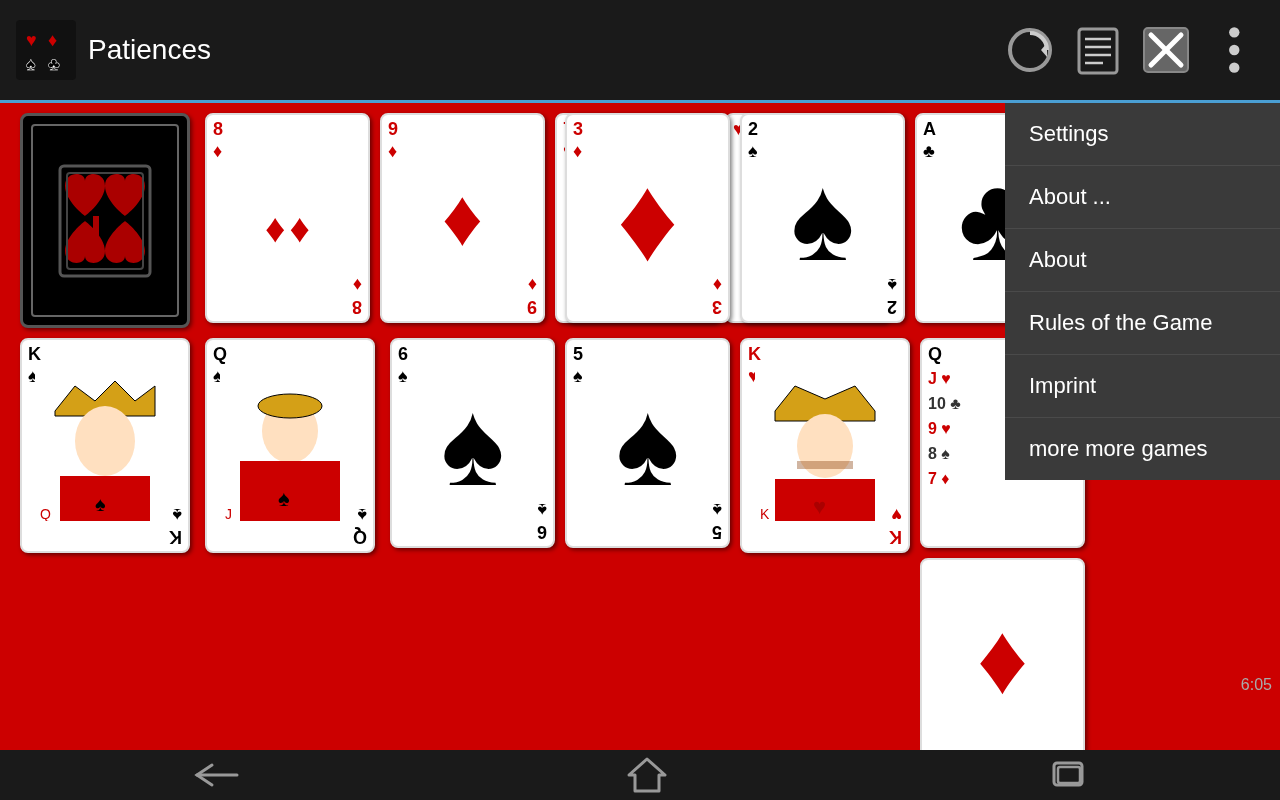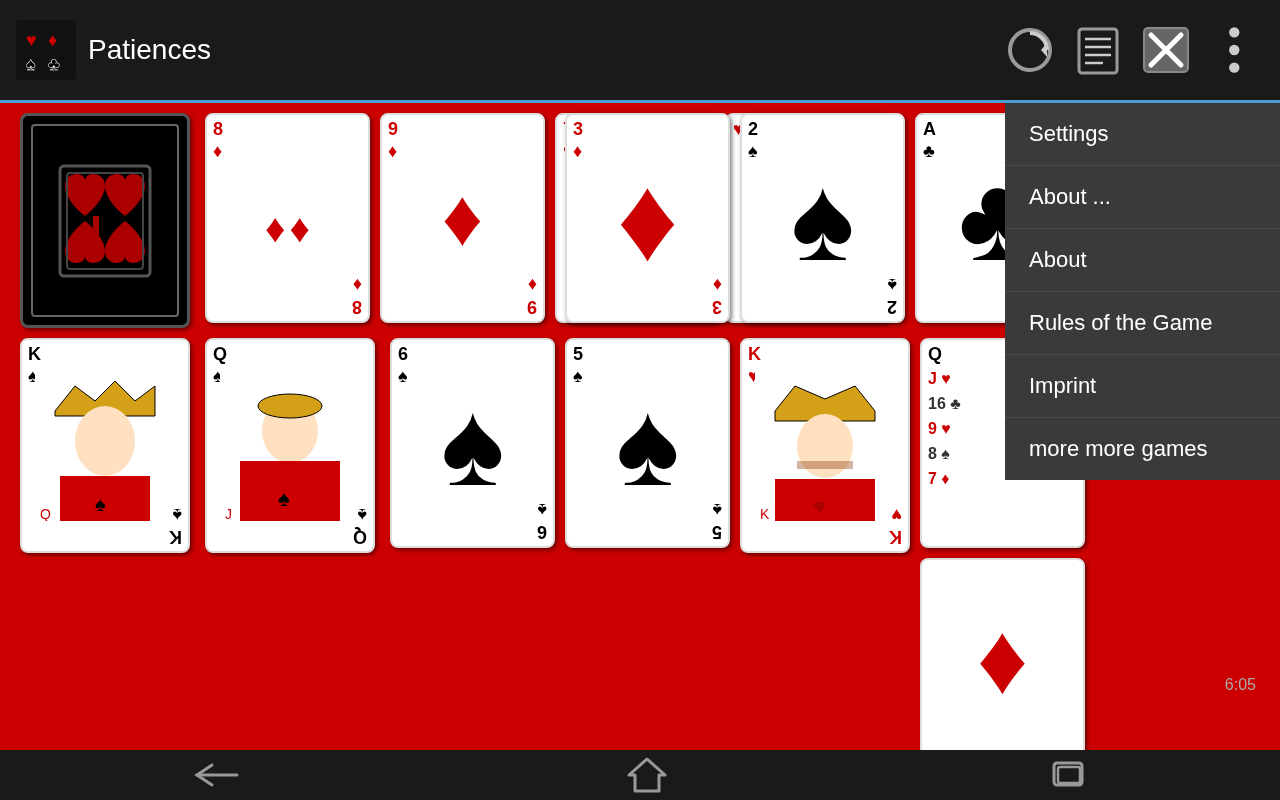--- a/index.html
+++ b/index.html
@@ -213,21 +213,21 @@
     }
 
     .menu-item:last-child {
       border-bottom: none;
     }
 
     
     #time-display {
       position: absolute;
       bottom: 56px;
-      right: 24px;
+      right: 8px;
       color: #aaa;
       font-size: 16px;
     }
   </style>
 </head>
 <body>
 
 <div id="topbar">
 
   <svg id="app-icon" viewBox="0 0 60 60">
@@ -435,21 +435,21 @@
   </div>
 
   <div style="position:absolute; left:920px; top:235px; width:175px; height:430px; overflow:hidden;">
 
     <div class="card card-sm" style="position:absolute; top:0; left:0;">
       <div class="card-label-tl black-suit">Q<br>♠</div>
       <div style="position:absolute; top:8px; right:6px; font-size:14px; color:#cc0000;">J<br>♥</div>
     </div>
 
     <div style="position:absolute; top:30px; left:4px; font-size:16px; font-weight:bold; color:#cc0000; background:white; padding:2px 4px; border-radius:3px;">J ♥</div>
-    <div style="position:absolute; top:55px; left:4px; font-size:16px; font-weight:bold; color:#333; background:white; padding:2px 4px; border-radius:3px;">16 ♣</div>
+    <div style="position:absolute; top:55px; left:4px; font-size:16px; font-weight:bold; color:#333; background:white; padding:2px 4px; border-radius:3px;">10 ♣</div>
     <div style="position:absolute; top:80px; left:4px; font-size:16px; font-weight:bold; color:#cc0000; background:white; padding:2px 4px; border-radius:3px;">9 ♥</div>
     <div style="position:absolute; top:105px; left:4px; font-size:16px; font-weight:bold; color:#333; background:white; padding:2px 4px; border-radius:3px;">8 ♠</div>
     <div style="position:absolute; top:130px; left:4px; font-size:16px; font-weight:bold; color:#cc0000; background:white; padding:2px 4px; border-radius:3px;">7 ♦</div>
 
     <div class="card card-sm" style="position:absolute; top:220px; left:0; height:200px;">
       <div class="card-center">
         <span style="font-size:100px;color:#cc0000">♦</span>
       </div>
     </div>
   </div>

